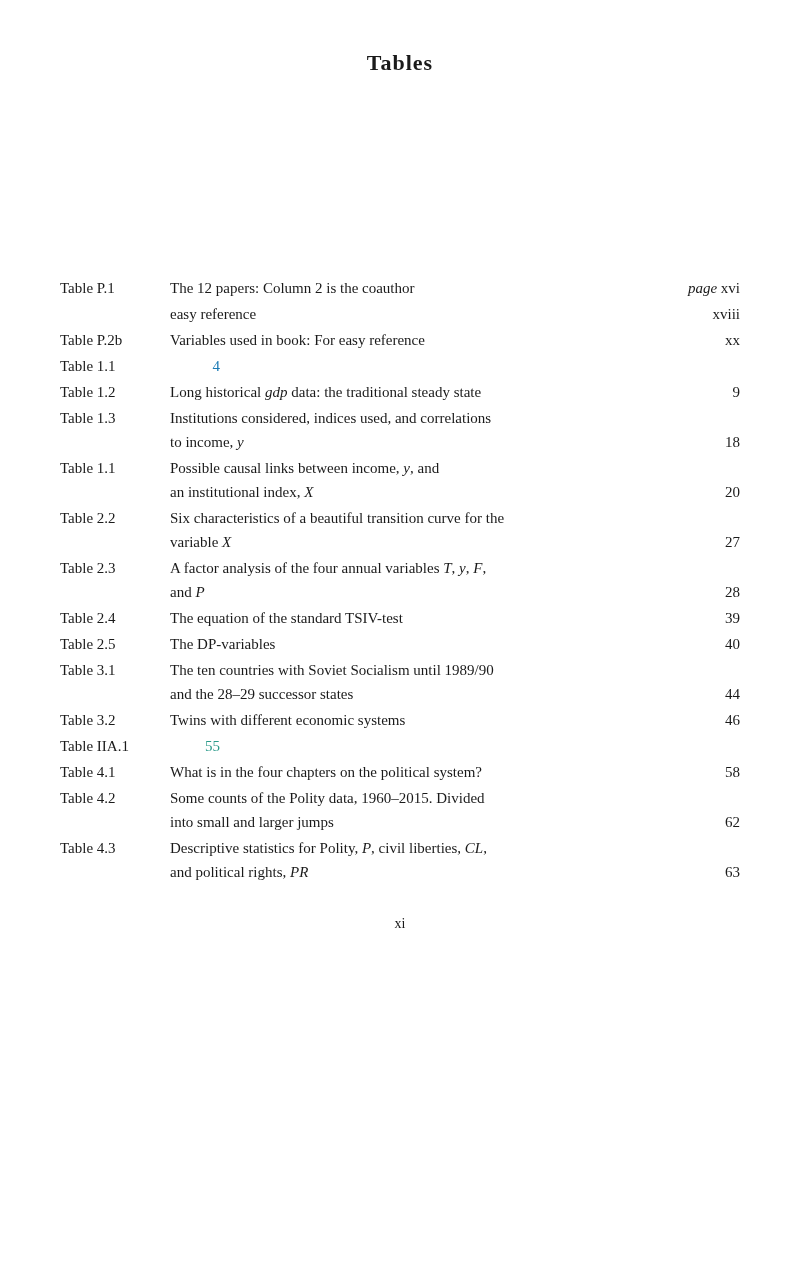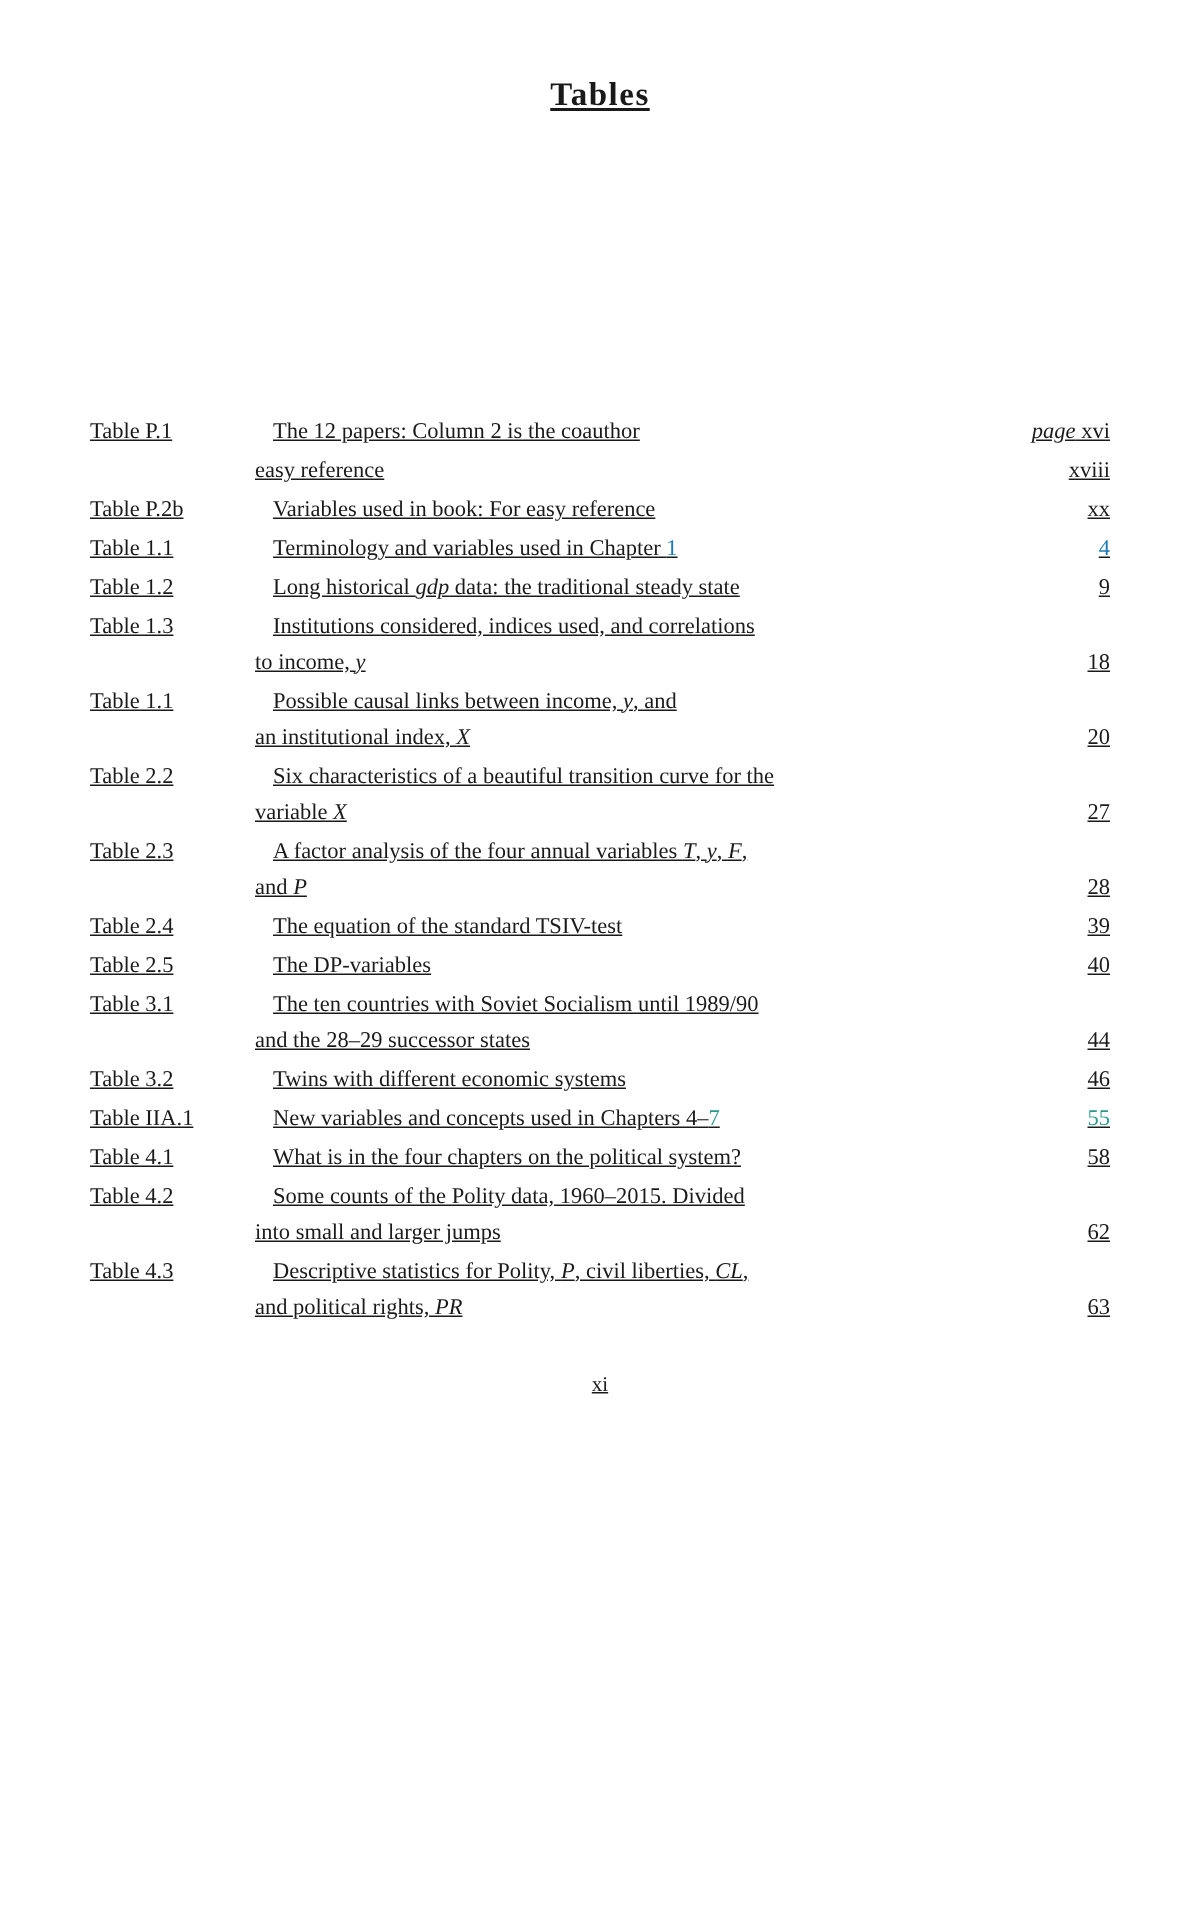--- a/index.html
+++ b/index.html
@@ -17,21 +17,20 @@
       min-height: 1270px;
       position: relative;
     }
 
     .page {
       width: 800px;
       min-height: 1270px;
       background: #ffffff;
       padding: 40px 60px 76px 60px;
       position: relative;
-      text-decoration: underline;
     }
 
     .page-title {
       text-align: center;
       font-size: 22px;
       font-weight: bold;
       margin-bottom: 200px;
       margin-top: 10px;
       letter-spacing: 1px;
     }
@@ -43,21 +42,20 @@
     }
 
     .entry-wrapper {
       margin-bottom: 2px;
     }
 
     .entry-line {
       display: flex;
       align-items: flex-start;
       line-height: 1.6;
-      gap: 12px;
     }
 
     .entry-label {
       min-width: 110px;
       flex-shrink: 0;
       font-size: 15px;
     }
 
     .entry-desc {
       flex: 1;
@@ -123,21 +121,20 @@
       <div class="entry-line">
         <span class="entry-label">Table P.2b</span>
         <span class="entry-desc">Variables used in book: For easy reference</span>
         <span class="entry-page">xx</span>
       </div>
     </div>
 
     <div class="entry-wrapper">
       <div class="entry-line">
         <span class="entry-label">Table 1.1</span>
-        <span class="entry-desc">Terminology and variables used in Chapter <span class="link-blue">1</span></span>
         <span class="entry-page link-blue">4</span>
       </div>
     </div>
 
     <div class="entry-wrapper">
       <div class="entry-line">
         <span class="entry-label">Table 1.2</span>
         <span class="entry-desc">Long historical <em>gdp</em> data: the traditional steady state</span>
         <span class="entry-page">9</span>
       </div>
@@ -224,21 +221,20 @@
       <div class="entry-line">
         <span class="entry-label">Table 3.2</span>
         <span class="entry-desc">Twins with different economic systems</span>
         <span class="entry-page">46</span>
       </div>
     </div>
 
     <div class="entry-wrapper">
       <div class="entry-line">
         <span class="entry-label">Table IIA.1</span>
-        <span class="entry-desc">New variables and concepts used in Chapters 4–<span class="link-teal">7</span></span>
         <span class="entry-page link-teal">55</span>
       </div>
     </div>
 
     <div class="entry-wrapper">
       <div class="entry-line">
         <span class="entry-label">Table 4.1</span>
         <span class="entry-desc">What is in the four chapters on the political system?</span>
         <span class="entry-page">58</span>
       </div>

